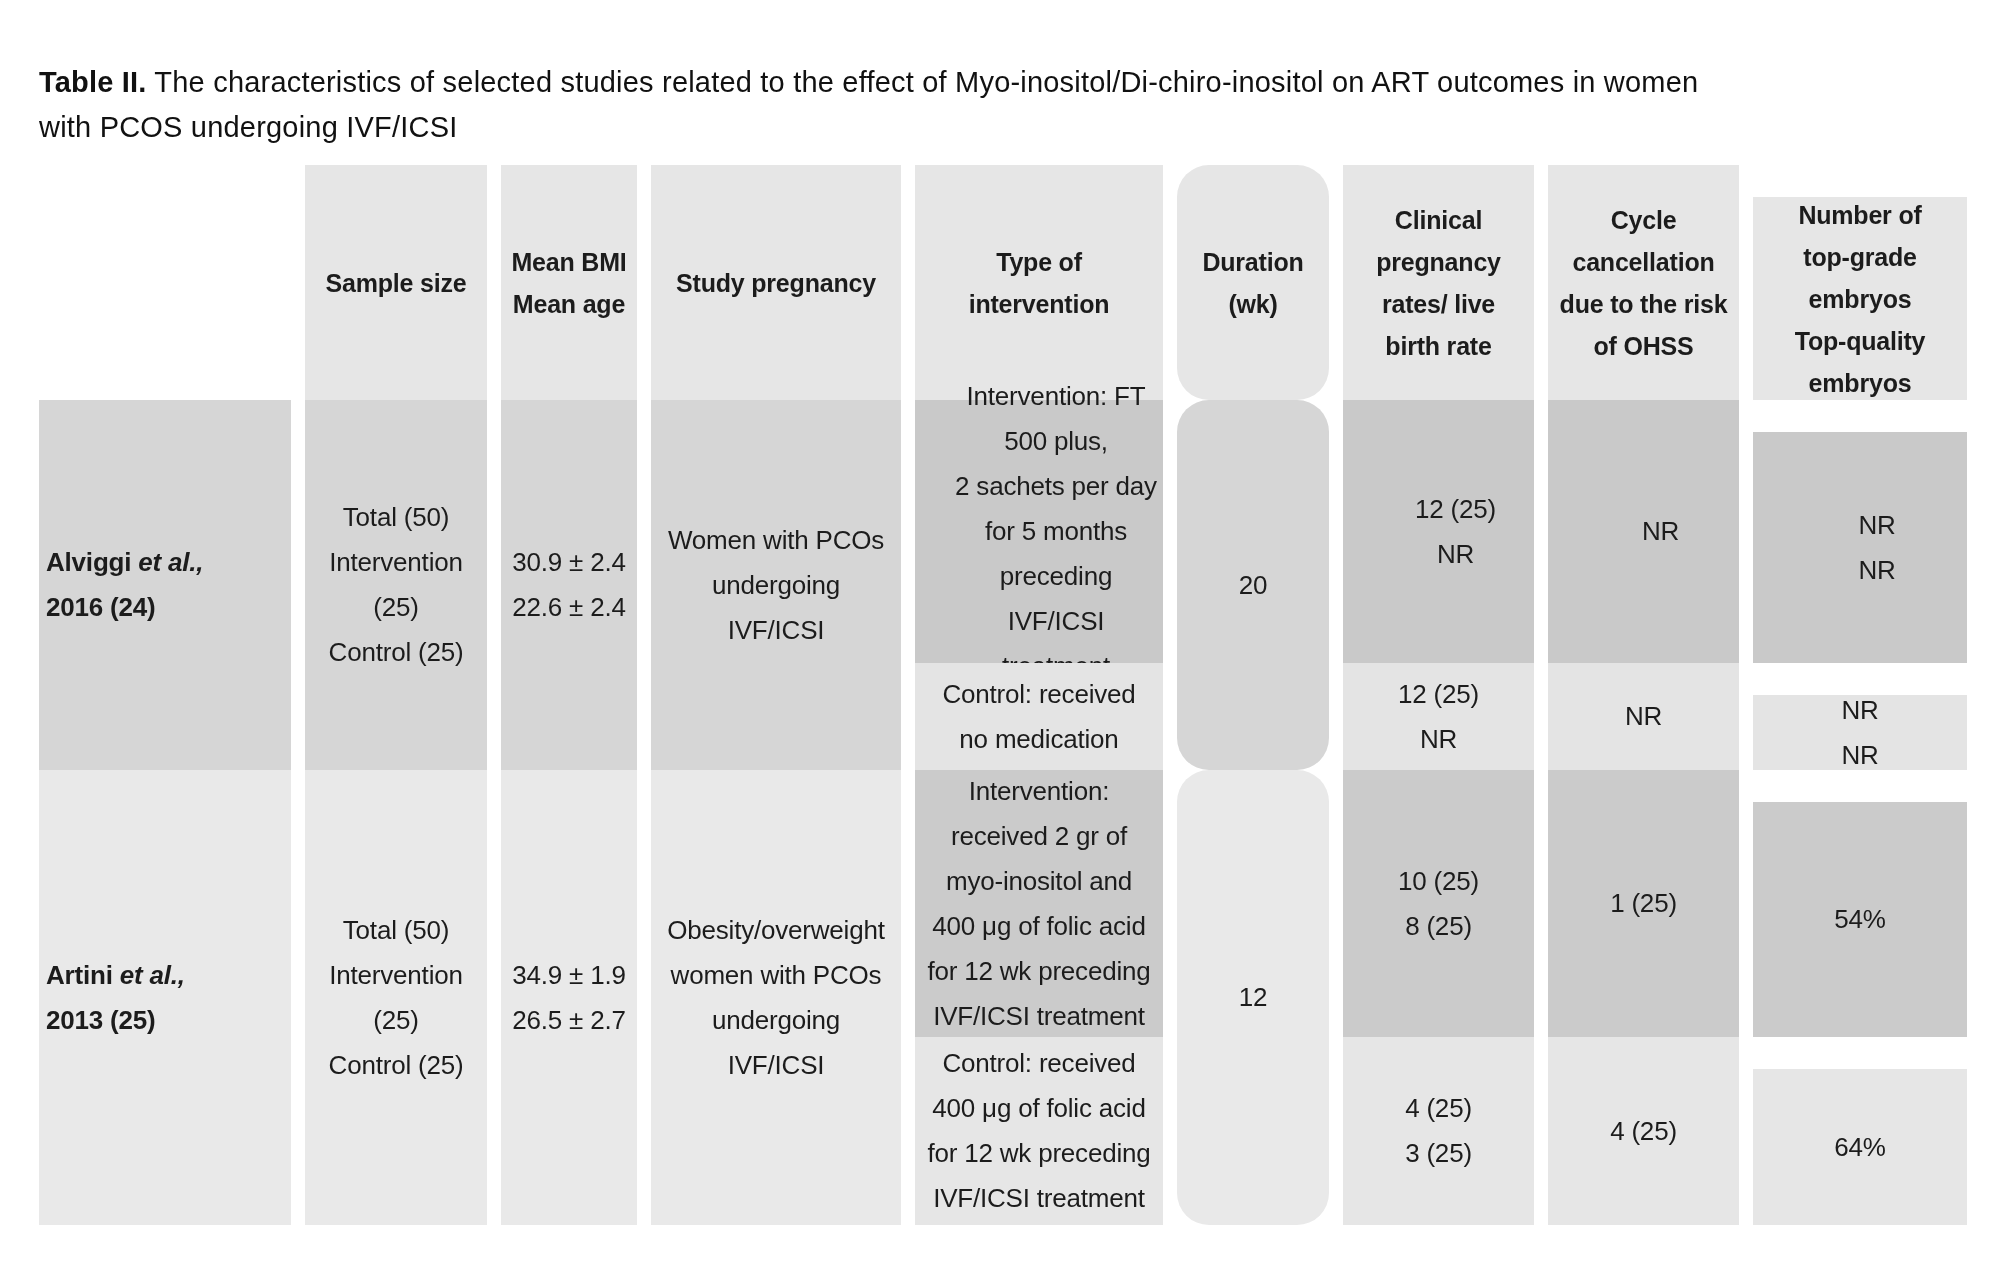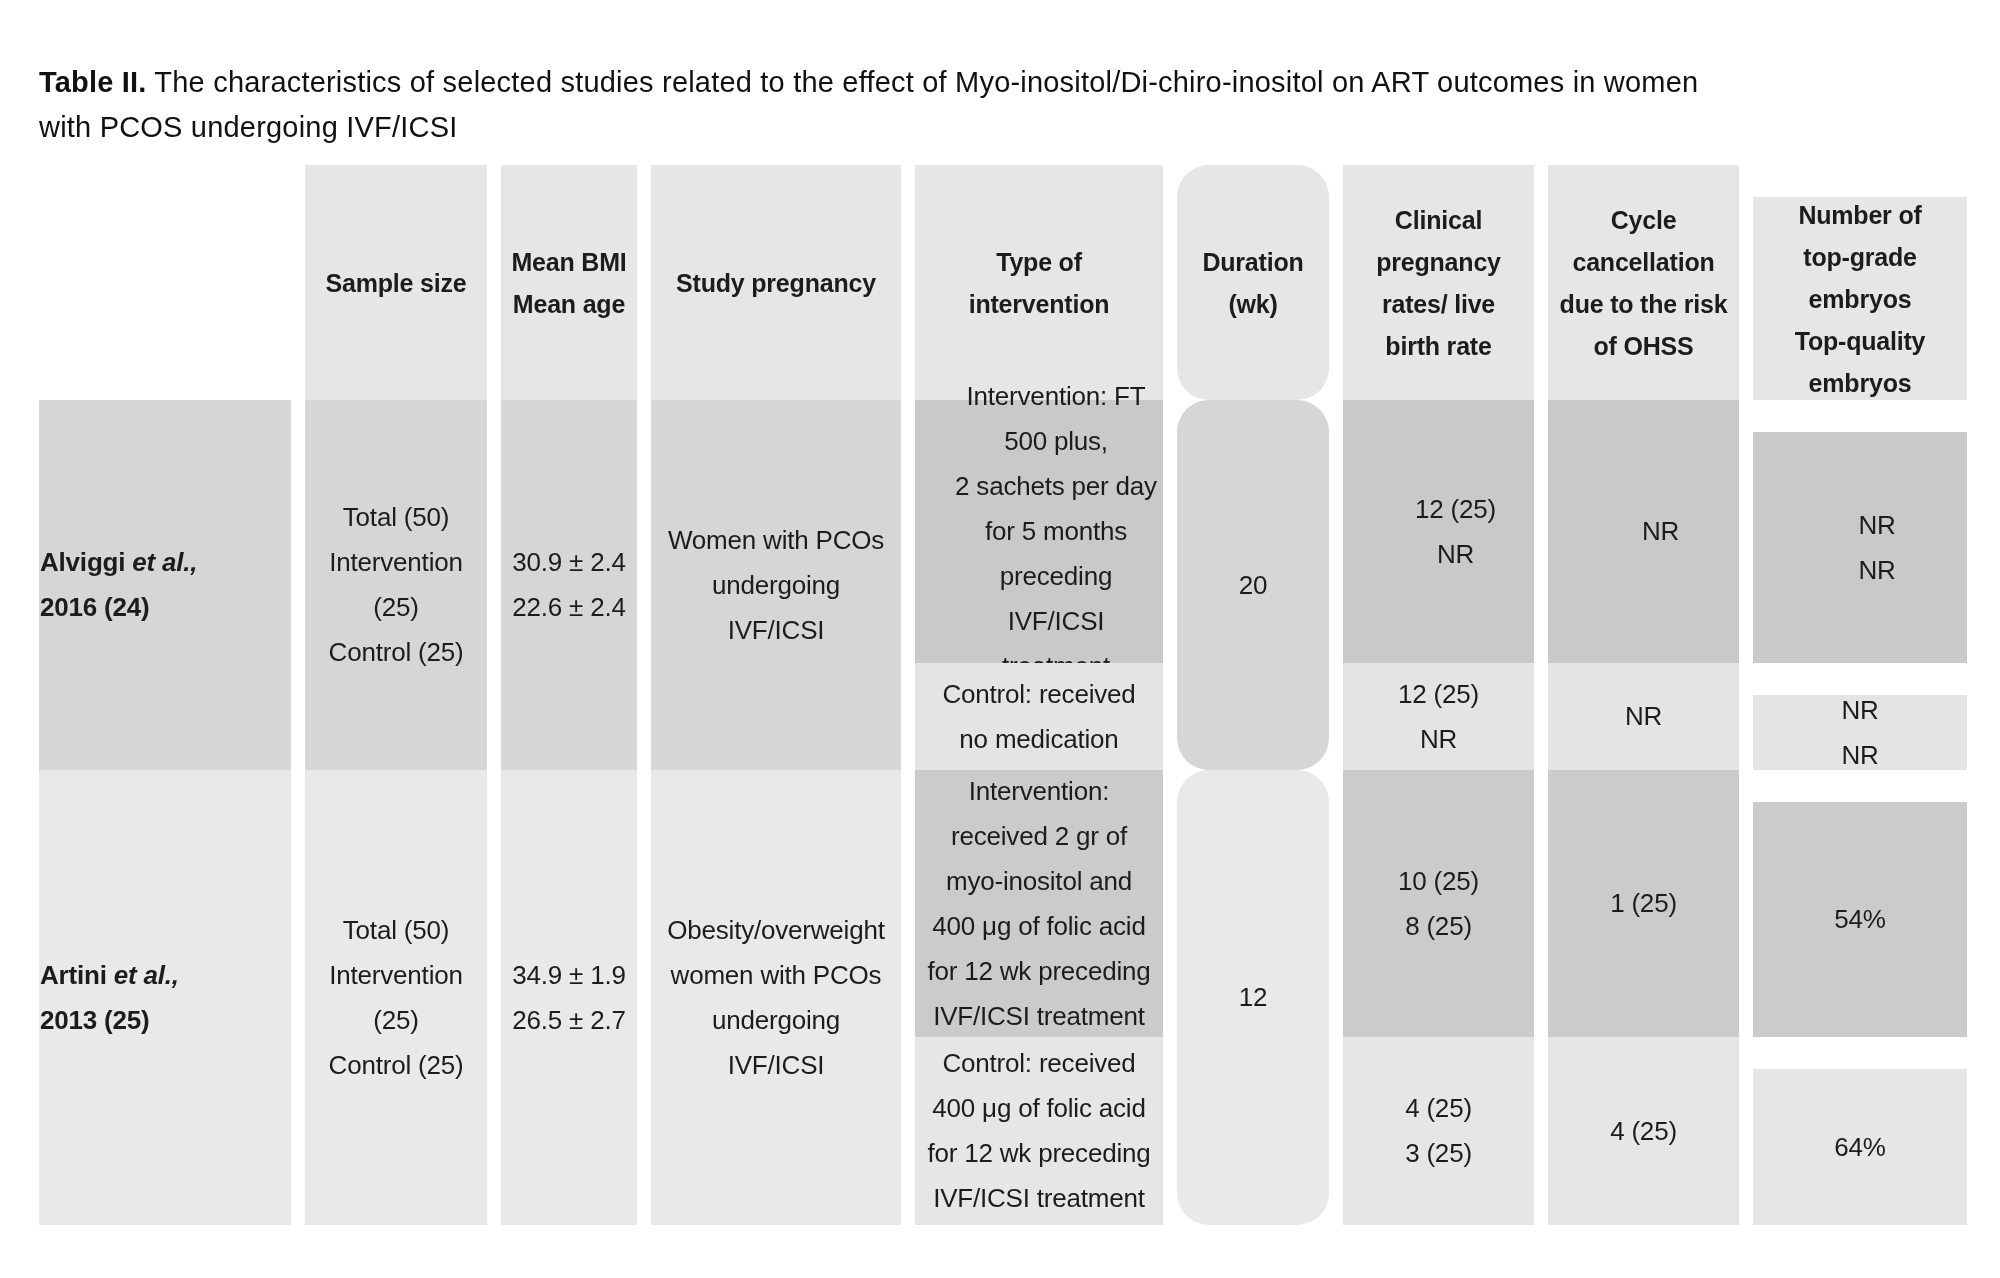--- a/index.html
+++ b/index.html
@@ -50,21 +50,21 @@
   }
   .r1-base{background:var(--row1-base,#d6d6d6);grid-row:2 / span 2;}
   .r1-int{background:var(--row1-intervention,#c9c9c9);grid-row:2;padding-left:34px;}
   .r1-ctl{background:var(--row1-control,#e4e4e4);grid-row:3;}
   .r2-base{background:var(--row2-base,#e9e9e9);grid-row:4 / span 2;}
   .r2-int{background:var(--row2-intervention,#cbcbcb);grid-row:4;}
   .r2-ctl{background:var(--row2-control,#e6e6e6);grid-row:5;}
   .author{
     justify-content:flex-start;
     text-align:left;
-    padding-left:1px;
+    padding-left:7px;
     font-weight:bold;
     white-space:normal;
   }
   .author .etal{font-style:italic;}
   .c1{grid-column:1;} .c2{grid-column:2;} .c3{grid-column:3;}
   .c4{grid-column:4;} .c5{grid-column:5;} .c6{grid-column:6;border-radius:32px;}
   .c7{grid-column:7;} .c8{grid-column:8;} .c9{grid-column:9;margin-top:32px;}
 </style>
 </head>
 <body>

